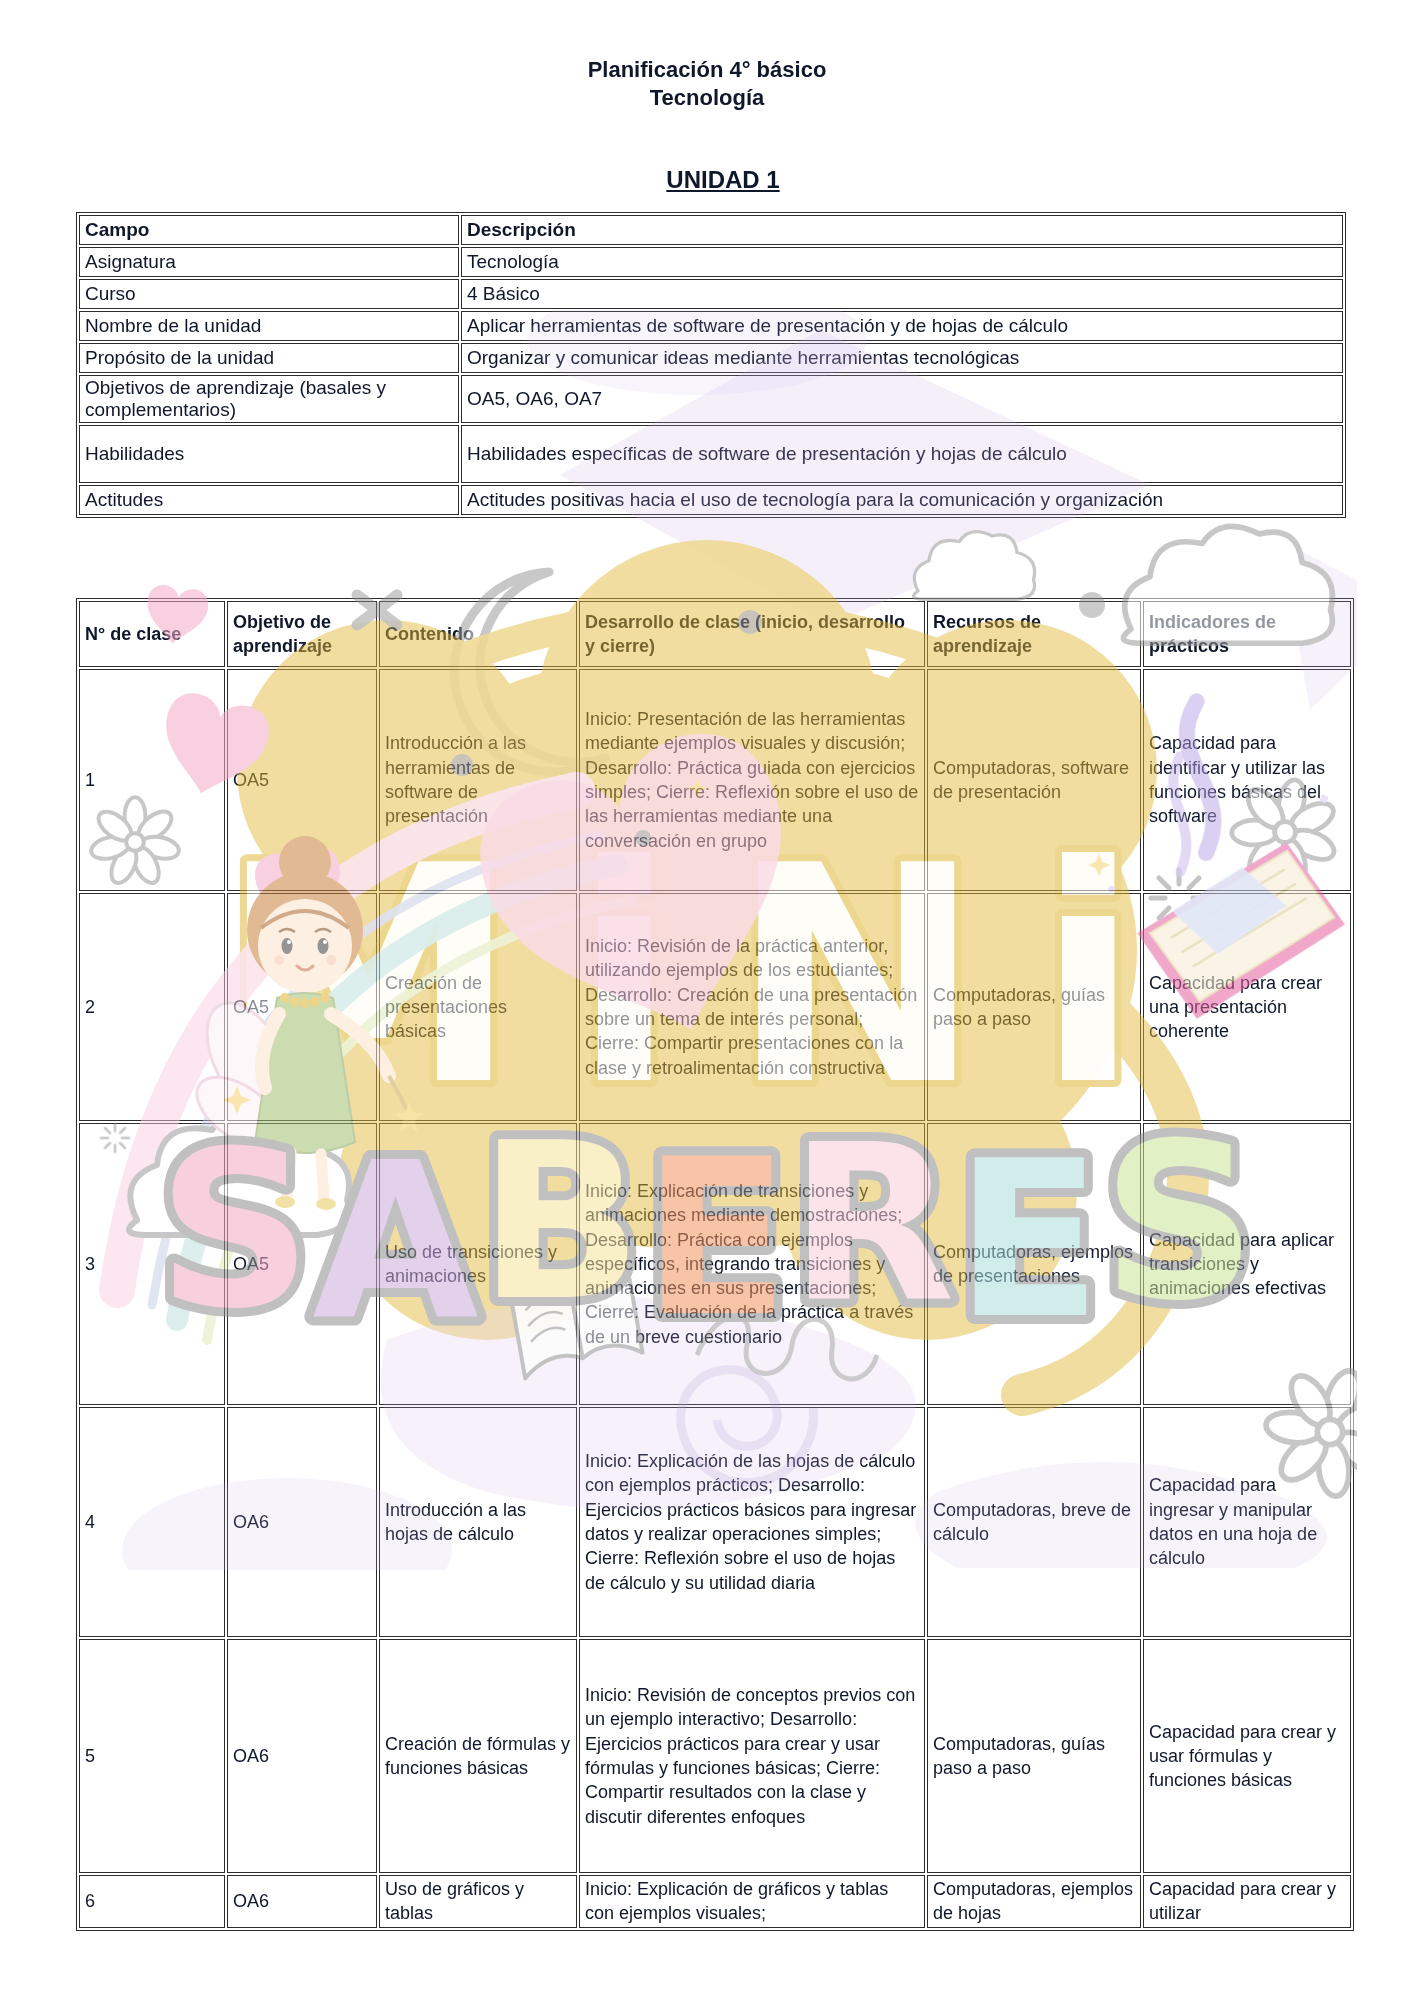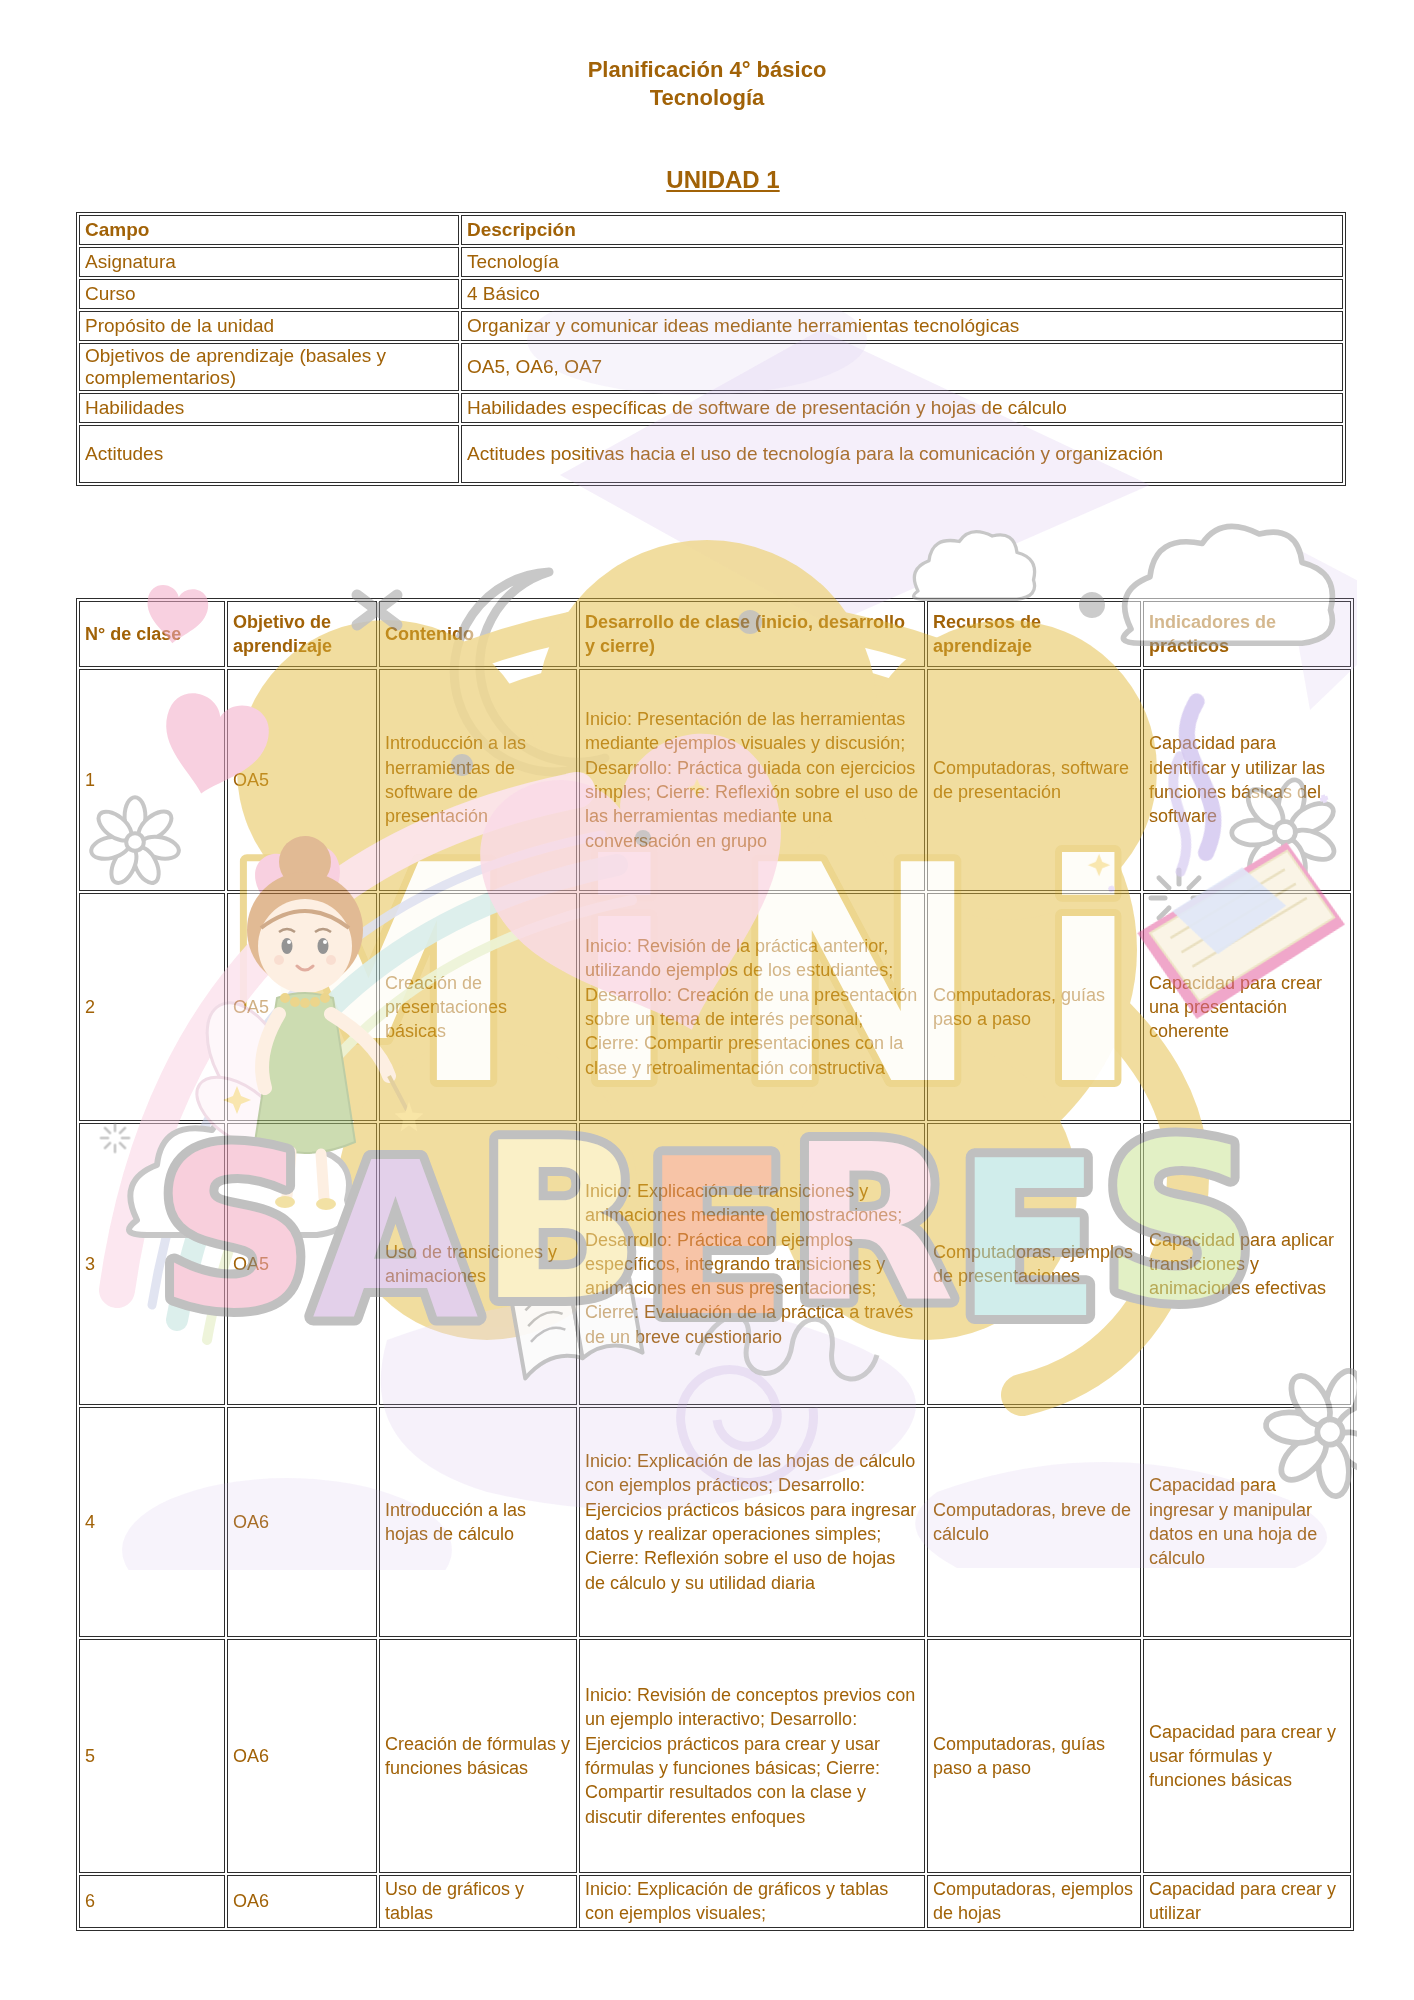--- a/index.html
+++ b/index.html
@@ -1,17 +1,17 @@
 <!DOCTYPE html>
 <html><head>
 <meta charset="utf-8">
 <style>
   html,body{margin:0;padding:0;background:#ffffff;}
   .page{position:relative;width:1414px;height:2000px;background:#fff;overflow:hidden;
-        font-family:"Liberation Sans",sans-serif;color:#a16207;}
+        font-family:"Liberation Sans",sans-serif;color:#0f172a;}
   .titles{position:absolute;top:56px;left:0;width:100%;text-align:center;z-index:1;}
   .title-line{font-size:22px;font-weight:bold;line-height:28px;}
   .unit-title{margin-top:26px;font-size:24px;font-weight:bold;text-decoration:underline;display:inline-block;}
   .unit-wrap{position:absolute;top:140px;left:16px;width:100%;text-align:center;z-index:1;}
 
   table.doc{border-collapse:separate;border-spacing:2px;border:1px solid #2d2d2d;
             background:transparent;table-layout:fixed;width:1262px;position:absolute;left:76px;z-index:1;}
   table.doc th,table.doc td{border:1px solid #2d2d2d;padding:1px 5px;vertical-align:middle;
             text-align:left;font-weight:normal;word-wrap:break-word;}
   #info-table{top:212px;font-size:19px;}
@@ -57,20 +57,24 @@
         </tr>
       </thead>
     <tbody id="info-body">
         <tr>
           <td>Asignatura</td>
           <td>Tecnología</td>
         </tr>
         <tr>
           <td>Curso</td>
           <td>4 Básico</td>
+        </tr>
+        <tr>
+          <td>Nombre de la unidad</td>
+          <td>Aplicar herramientas de software de presentación y de hojas de cálculo</td>
         </tr>
         <tr>
           <td>Propósito de la unidad</td>
           <td>Organizar y comunicar ideas mediante herramientas tecnológicas</td>
         </tr>
         <tr>
           <td>Objetivos de aprendizaje (basales y complementarios)</td>
           <td>OA5, OA6, OA7</td>
         </tr>
         <tr>

